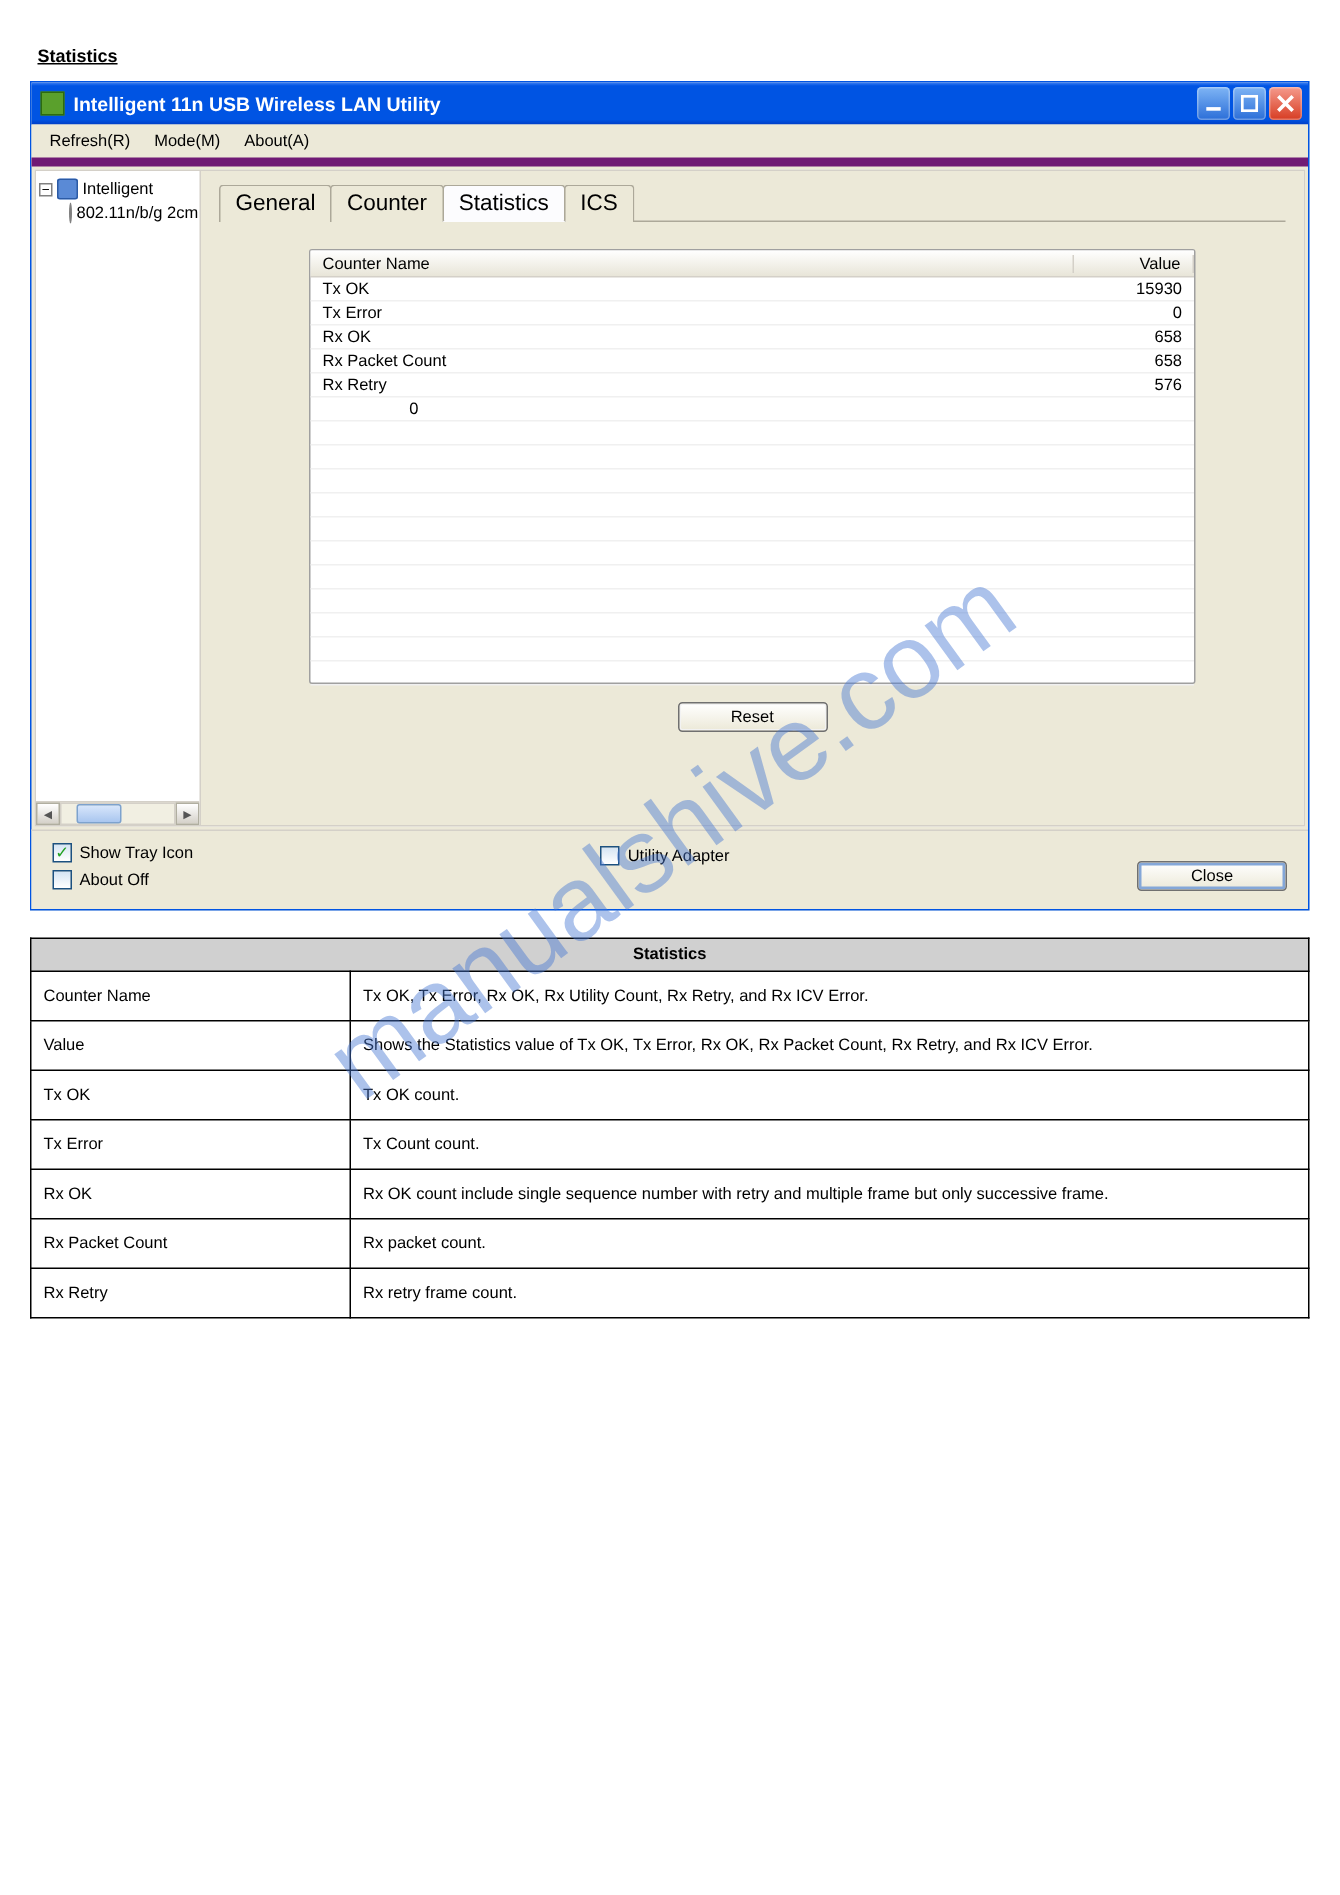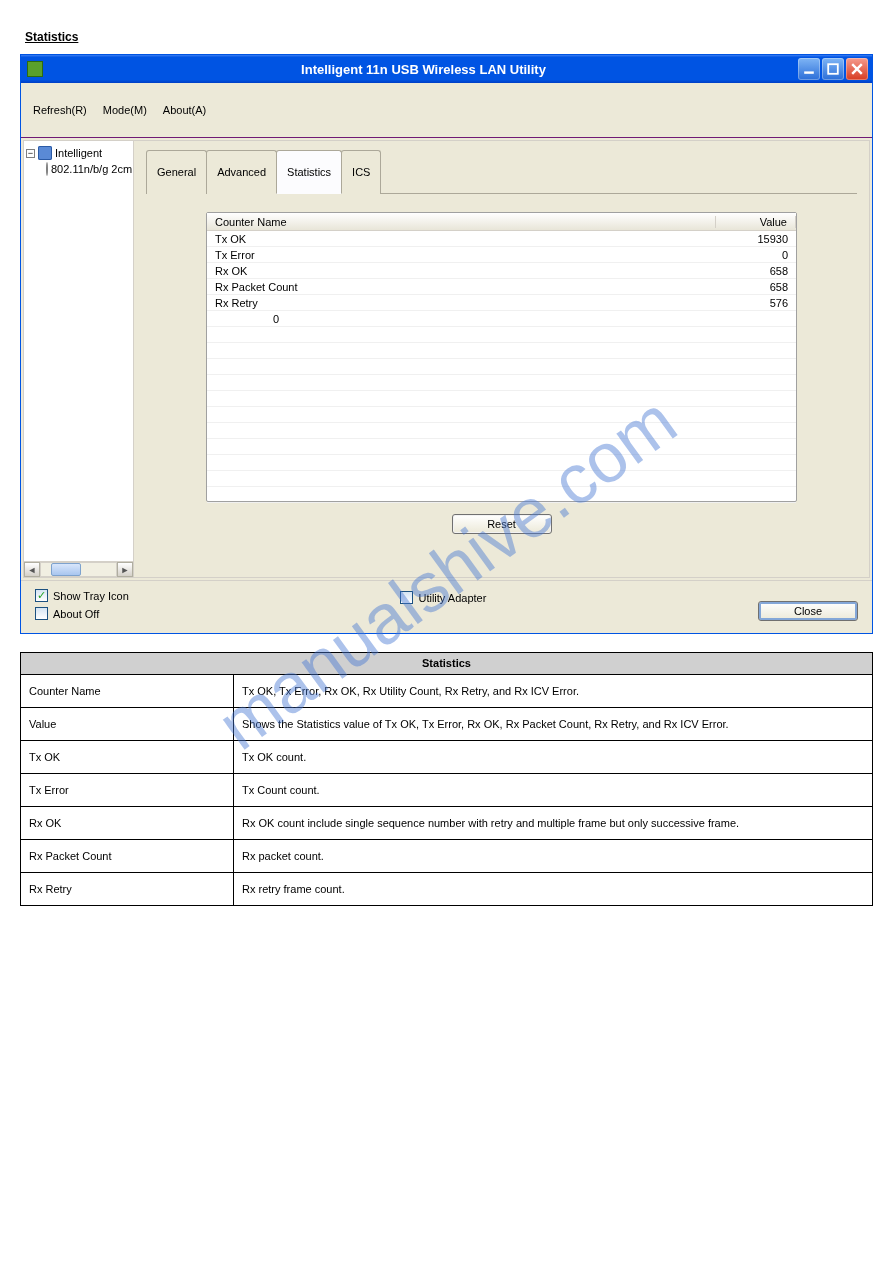--- a/index.html
+++ b/index.html
@@ -27,21 +27,20 @@
   }
   .titlebar {
     background: linear-gradient(to bottom, #3b7ef3 0%, #0054e3 8%, #0054e3 88%, #003ec5 100%);
     color: #fff;
     height: 28px;
     display: flex;
     align-items: center;
     padding: 0 4px 0 6px;
     font-weight: bold;
     font-size: 13px;
-    text-align: center;
   }
   .titlebar .app-icon {
     width: 16px; height: 16px;
     background: #5aa02c;
     margin-right: 6px;
     border: 1px solid #2d6b0e;
   }
   .titlebar .title-text { flex: 1; }
   .titlebar .win-btns { display: flex; gap: 2px; }
   .win-btn {
@@ -51,22 +50,22 @@
     font-weight: bold; font-size: 12px; color: #fff;
     box-shadow: inset 0 0 0 1px rgba(255,255,255,0.3);
     cursor: pointer;
   }
   .win-btn.min, .win-btn.max { background: linear-gradient(to bottom,#7fb5f5,#2b6ed8); }
   .win-btn.close { background: linear-gradient(to bottom,#f59b8d,#d73c22); }
   .win-btn svg { width: 12px; height: 12px; }
   
   .menubar {
     background: #ece9d8;
-    padding: 19px 6px;
-    border-bottom: 1px solid #701a75;
+    padding: 3px 6px;
+    border-bottom: 6px solid #701a75;
     display: flex;
     gap: 4px;
   }
   .menubar span { padding: 2px 6px; cursor: pointer; }
   
   .content-body {
     display: flex;
     background: #fff;
     border: 1px solid #d4d0c8;
     margin: 2px;
@@ -115,29 +114,29 @@
     border:1px solid #7da2ce; border-radius:2px;
   }
   .main-pane {
     flex: 1;
     background: #ece9d8;
     padding: 8px 12px;
     position: relative;
   }
   .tabs { display: flex; border-bottom: 1px solid #aca899; margin-bottom: 18px; }
   .tab {
-    padding: 15px 10px;
+    padding: 3px 10px;
     border: 1px solid #aca899;
     border-bottom: none;
     background: #ece9d8;
     margin-right: -1px;
     position: relative;
     top: 1px;
     cursor: pointer;
-    font-size: 11px;
+    font-size: 15px;
     border-radius: 3px 3px 0 0;
   }
   .tab.active {
     background: #fcfcfe;
     border-bottom: 1px solid #fcfcfe;
     z-index: 2;
   }
   .stats-list {
     margin: 0 60px;
     border: 1px solid #a0a0a0;
@@ -281,21 +280,21 @@
         <div class="track">
               <div class="thumb"></div>
             </div>
         <div class="arrow">►</div>
       </div>
     </div>
 
     <div class="main-pane">
       <div class="tabs">
         <div class="tab">General</div>
-        <div class="tab">Advanced</div>
+        <div class="tab">Counter</div>
         <div class="tab active">Statistics</div>
         <div class="tab">ICS</div>
       </div>
 
       <div class="stats-list">
         <div class="stats-head">
           <div class="col-name">Counter Name</div>
           <div class="col-value">Value</div>
         </div>
         <div id="stats-rows">

